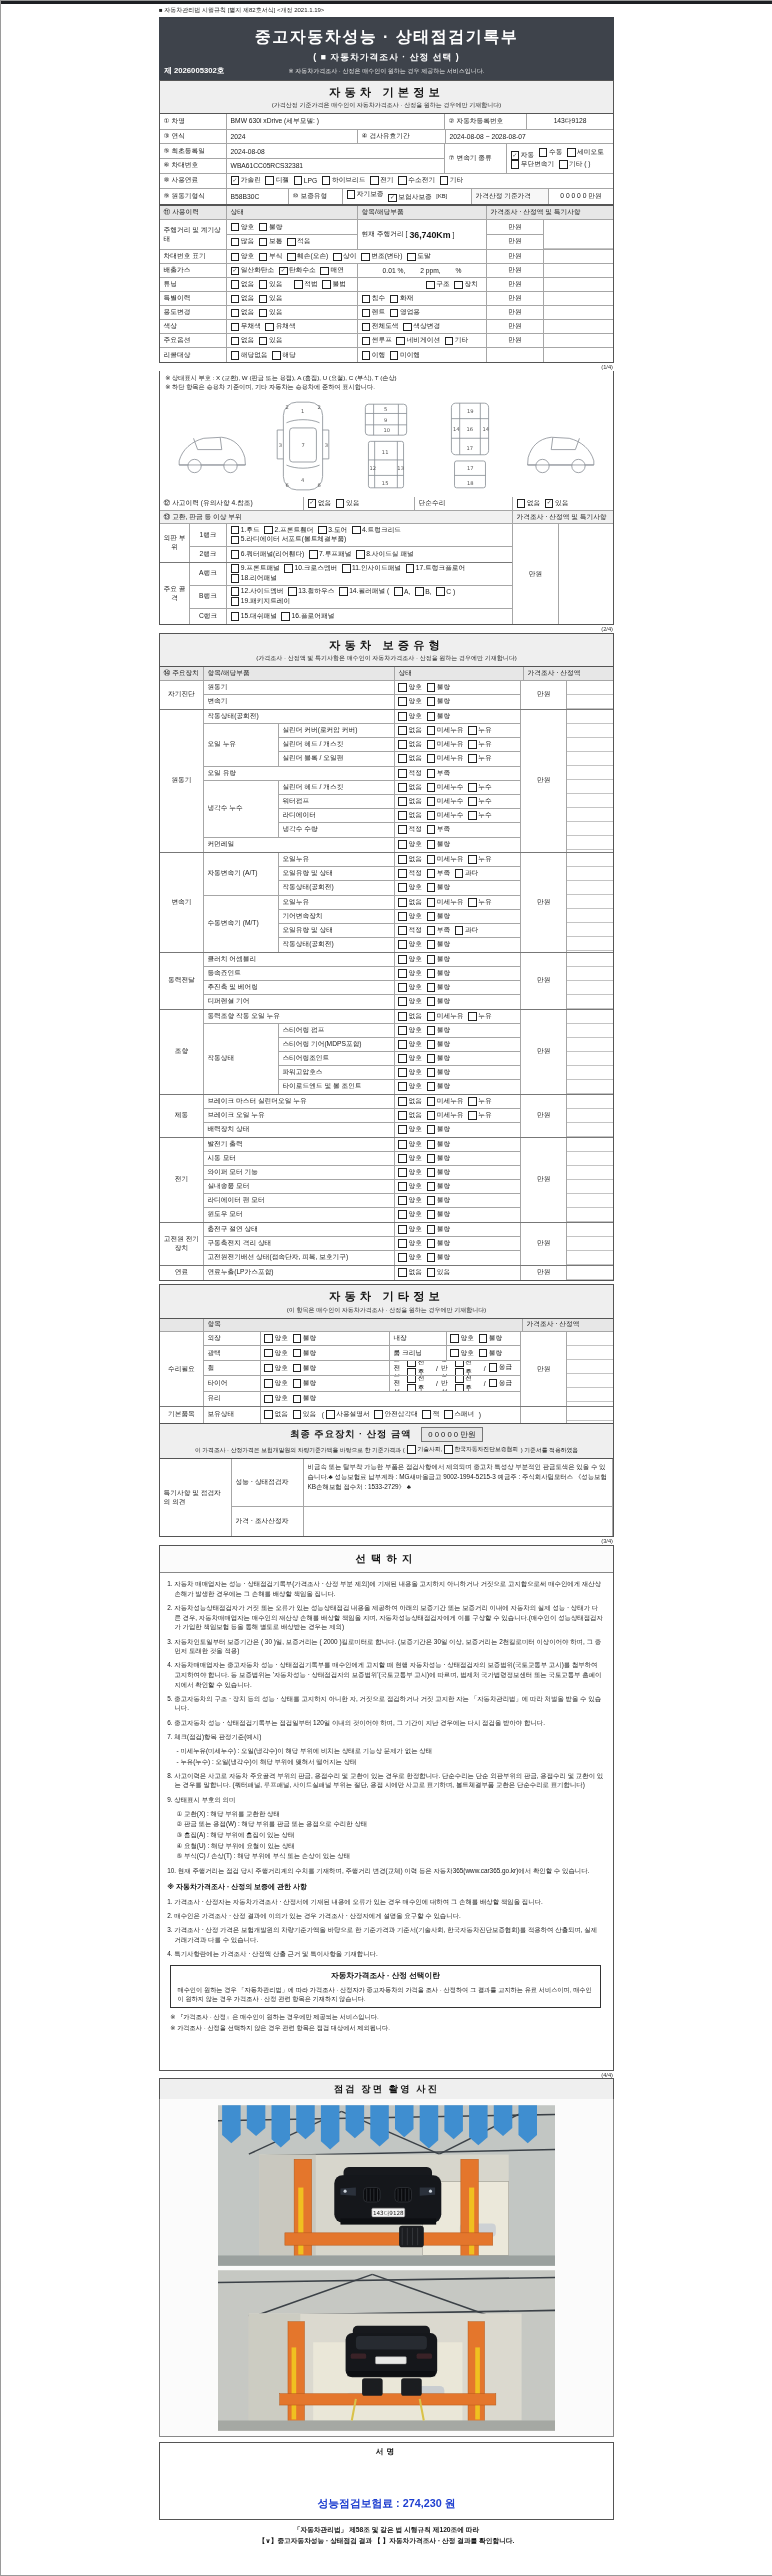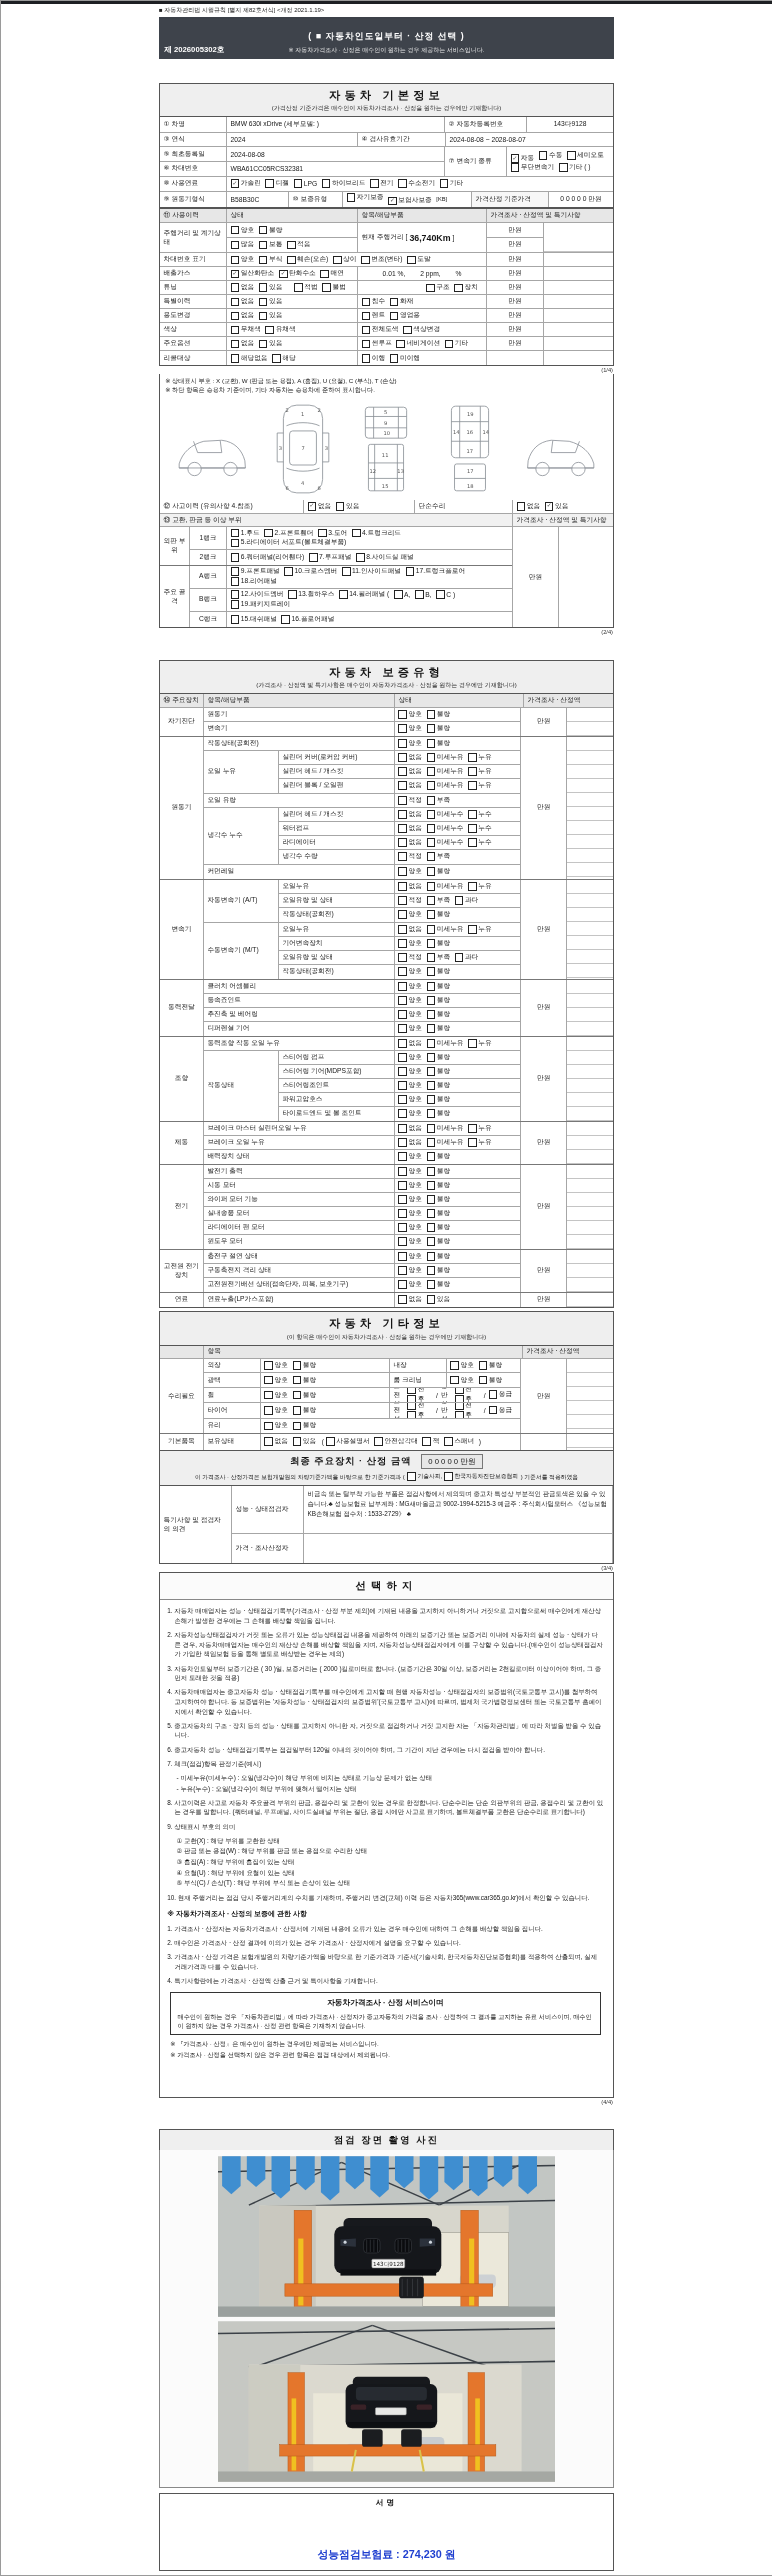--- a/index.html
+++ b/index.html
@@ -7,21 +7,21 @@
     box-sizing:border-box;font-family:"Liberation Sans","DejaVu Sans",sans-serif;color:#151515;overflow:hidden;}
   .topbar{height:3.1px;background:#1d1f23;}
   .col{width:455px;margin:0 auto;}
   .ref{font-size:6px;padding:2.1px 0 1.5px;color:#222;}
   .rule{height:2.1px;background:#3c4149;}
   .band{background:#3e434b;color:#fff;text-align:center;padding:8.2px 0 4.1px;position:relative;}
   .band .t1{font-size:16px;font-weight:bold;letter-spacing:1.5px;}
   .band .t2{font-size:8.8px;font-weight:bold;margin-top:3.6px;letter-spacing:1px;}
   .band .t3{font-size:6px;margin-top:3.1px;color:#e8e8e8;}
   .band .docno{position:absolute;left:5.2px;bottom:4.1px;font-size:7.7px;font-weight:bold;}
-  .sech{background:#efefef;border:0.5px solid #555;border-bottom:none;text-align:center;padding:4.1px 0 3.1px;margin-top:24px;}
+  .sech{background:#efefef;border:0.5px solid #555;border-bottom:none;text-align:center;padding:4.1px 0 3.1px;}
   .sech .st{font-size:11.3px;font-weight:bold;letter-spacing:4.1px;}
   .sech .sn{font-size:6px;margin-top:1.5px;color:#222;}
   .tbl{border:0.5px solid #555;border-top:0.5px solid #555;background:#fff;}
   .r{display:flex;border-bottom:0.5px solid #a6a6a6;box-sizing:border-box;}
   .tbl > .r:last-child, .gin .r:last-child, .subrows .r:last-child{border-bottom:none;}
   .c{border-right:0.5px solid #a6a6a6;padding:1px 3.6px;font-size:6.7px;display:flex;align-items:center;
      box-sizing:border-box;overflow:hidden;}
   .r .c:last-child{border-right:none;}
   .h28{height:14.4px;} .h30{height:15.5px;} .h27{height:14px;}
   .cen{justify-content:center;text-align:center;}
@@ -75,21 +75,22 @@
 </head>
 <body>
 
 <div class="page">
   <div class="topbar"></div>
   <div class="col">
     <div class="ref">■ 자동차관리법 시행규칙 [별지 제82호서식] &lt;개정 2021.1.19&gt;</div>
     <div class="rule"></div>
 
     <div class="band">
-      <div class="t2">( ■ 자동차인도일부터 · 산정 선택 )</div>
+      <div class="t1">중고자동차성능 · 상태점검기록부</div>
+      <div class="t2">( ■ 자동차가격조사 · 산정 선택 )</div>
       <div class="t3">※ 자동차가격조사 · 산정은 매수인이 원하는 경우 제공하는 서비스입니다.</div>
       <div class="docno">제 2026005302호</div>
     </div>
 
     <div class="sech">
       <div class="st">자동차 기본정보</div>
       <div class="sn">(가격산정 기준가격은 매수인이 자동차가격조사 · 산정을 원하는 경우에만 기재합니다)</div>
     </div>
     <div class="tbl">
       <div class="r h30">
@@ -984,21 +985,21 @@
         <div class="sub" style="margin-bottom:4.6px">⑤ 부식(C) / 손상(T) : 해당 부위에 부식 또는 손상이 있는 상태</div>
         <div class="it">10. 현재 주행거리는 점검 당시 주행거리계의 수치를 기재하며, 주행거리 변경(교체) 이력 등은 자동차365(www.car365.go.kr)에서 확인할 수 있습니다.</div>
 
         <div class="ns2">※ 자동차가격조사 · 산정의 보증에 관한 사항</div>
         <div class="it">1.  가격조사 · 산정자는 자동차가격조사 · 산정서에 기재된 내용에 오류가 있는 경우 매수인에 대하여 그 손해를 배상할 책임을 집니다.</div>
         <div class="it">2.  매수인은 가격조사 · 산정 결과에 이의가 있는 경우 가격조사 · 산정자에게 설명을 요구할 수 있습니다.</div>
         <div class="it">3.  가격조사 · 산정 가격은 보험개발원의 차량기준가액을 바탕으로 한 기준가격과 기준서(기술사회, 한국자동차진단보증협회)를 적용하여 산출되며, 실제 거래가격과 다를 수 있습니다.</div>
         <div class="it">4.  특기사항란에는 가격조사 · 산정액 산출 근거 및 특이사항을 기재합니다.</div>
 
         <div class="inbox">
-          <div class="bt">자동차가격조사 · 산정 서비스이며</div>
+          <div class="bt">자동차가격조사 · 산정 선택이란</div>
           <div class="bb">매수인이 원하는 경우 「자동차관리법」에 따라 가격조사 · 산정자가 중고자동차의 가격을 조사 · 산정하여 그 결과를 고지하는 유료 서비스이며, 매수인이 원하지 않는 경우 가격조사 · 산정 관련 항목은 기재하지 않습니다.</div>
         </div>
         <div class="xtra">※ 『가격조사 · 산정』은 매수인이 원하는 경우에만 제공되는 서비스입니다.</div>
         <div class="xtra">※ 가격조사 · 산정을 선택하지 않은 경우 관련 항목은 점검 대상에서 제외됩니다.</div>
       </div>
     </div>
     <div class="marker">(4/4)</div>
 
     <div class="sech">
       <div class="st" style="font-size:9.3px;letter-spacing:2.1px">점검 장면 촬영 사진</div>

